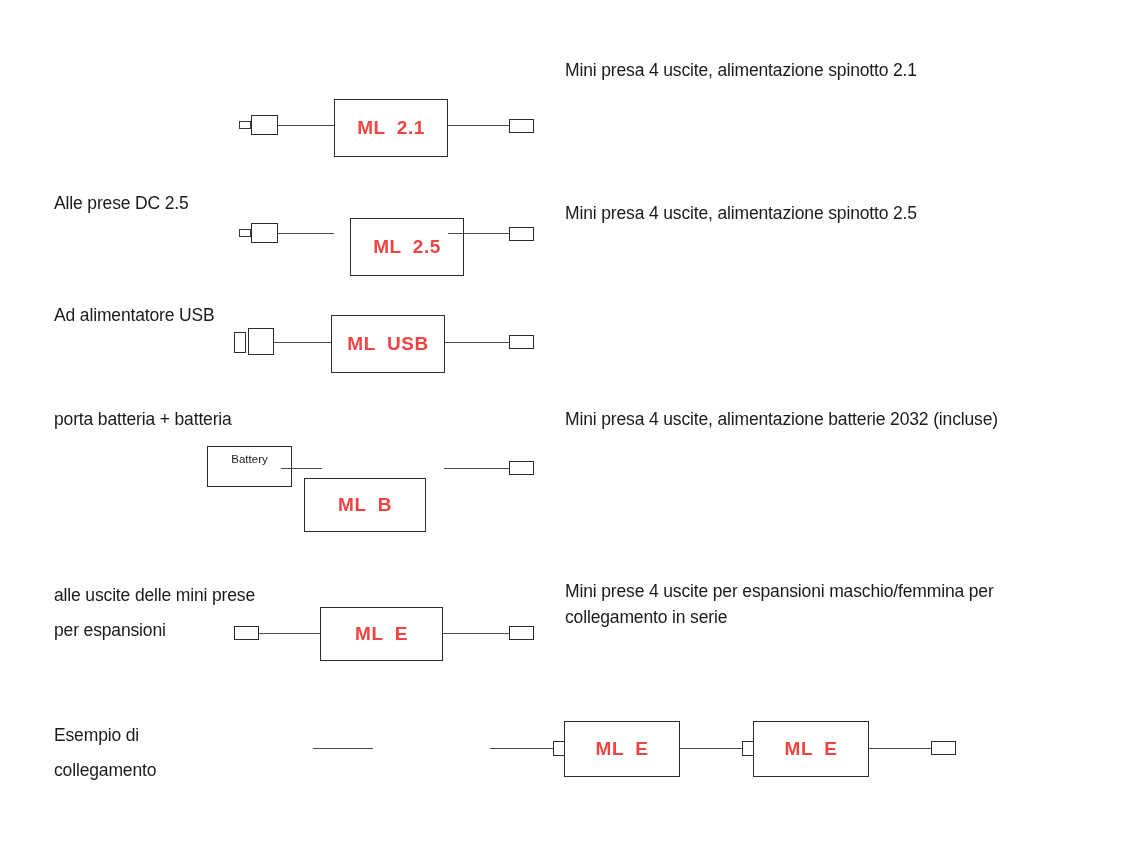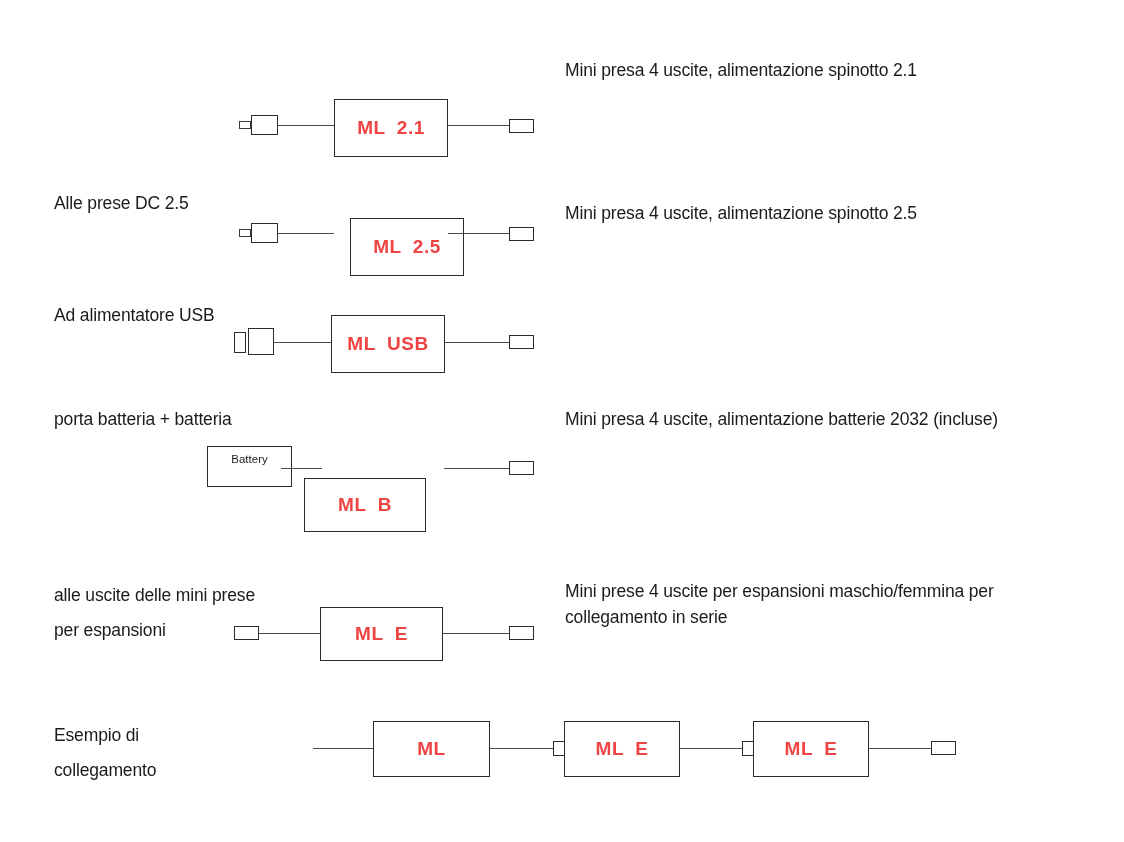--- a/index.html
+++ b/index.html
@@ -149,23 +149,20 @@
     <span class="box-label">ML  E</span>
   </div>
   <div class="wire" style="left:443px; top:633px; width:66px;"></div>
   <div class="socket" style="left:509px; top:626px; width:25px; height:14px;"></div>
 
   <div class="label" style="left:54px; top:718px;">Esempio di</div>
   <div class="label" style="left:54px; top:753px;">collegamento</div>
 
   <div class="wire" style="left:313px; top:748px; width:60px;"></div>
 
-  <div class="box" style="left:373px; top:721px; width:117px; height:56px;">
-    <span class="box-label">ML</span>
-  </div>
   <div class="wire" style="left:490px; top:748px; width:63px;"></div>
 
   <div class="socket" style="left:553px; top:741px; width:13px; height:15px;"></div>
   <div class="box" style="left:564px; top:721px; width:116px; height:56px;">
     <span class="box-label">ML  E</span>
   </div>
   <div class="wire" style="left:680px; top:748px; width:62px;"></div>
 
   <div class="socket" style="left:742px; top:741px; width:13px; height:15px;"></div>
   <div class="box" style="left:753px; top:721px; width:116px; height:56px;">

